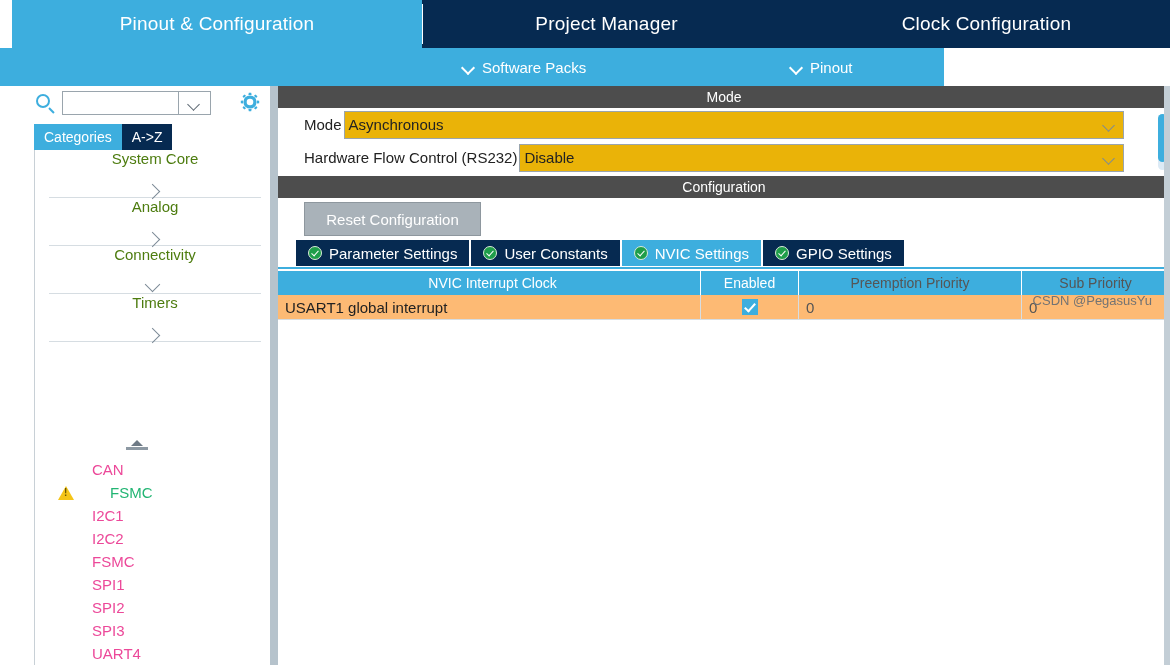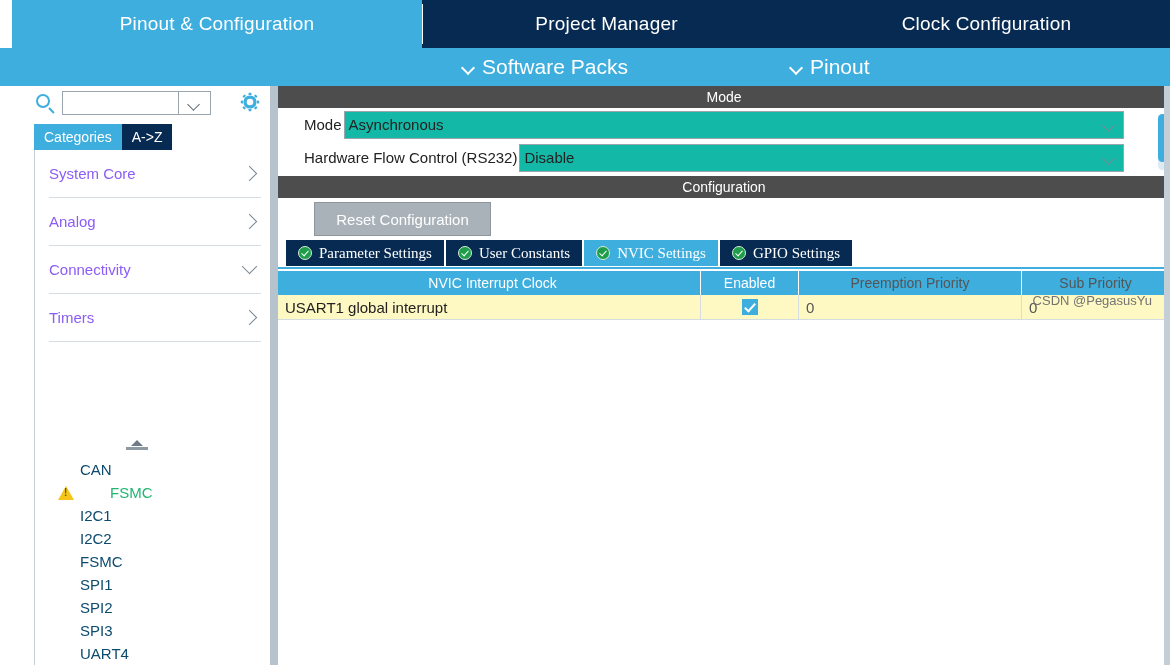--- a/index.html
+++ b/index.html
@@ -21,22 +21,22 @@
     height:48px; display:flex; align-items:center; justify-content:center;
     color:#ffffff; font-size:19px; letter-spacing:.2px;
     background:#062a51; position:relative;
   }
   .top-tab.active { background:#3daede; }
   .top-tab.sep::before {
     content:""; position:absolute; left:0; top:4px; bottom:4px; width:1px;
     background:#ffffff;
   }
   .subbar {
-    position:absolute; left:0; top:48px; width:1170px; height:38px;
-    background:#3daede; color:#fff; font-size:21px;
+    position:absolute; left:0; top:48px; width:944px; height:38px;
+    background:#3daede; color:#fff; font-size:15px;
   }
   .sub-item {
     position:absolute; top:0; height:38px; display:flex; align-items:center;
     gap:7px; color:#ffffff;
   }
   .chev {
     display:inline-block; width:13px; height:8px; position:relative;
   }
   .chev::before{
     content:""; position:absolute; left:1px; top:0;
@@ -84,21 +84,21 @@
   }
   .cat-tab.active { background:#3daede; }
 
   .catlist {
     position:absolute; left:18px; top:64px; width:235px; height:515px;
     border-left:1px solid #c8d0d6; background:#fff; overflow:hidden;
   }
   .cat-row {
     position:relative; height:48px; margin:0 8px 0 14px;
     display:flex; align-items:center; justify-content:space-between;
-    border-bottom:1px solid #d6dde2; font-size:15px; color:#8b5cf6;
+    border-bottom:1px solid #d6dde2; font-size:15px; color:#4d7c0f;flex-direction:column;
   }
   .arrow-r {
     width:11px;height:11px;border-right:1.7px solid #7c8a96;border-top:1.7px solid #7c8a96;
     transform:rotate(45deg); margin-right:6px;
   }
   .arrow-d {
     width:11px;height:11px;border-right:1.7px solid #7c8a96;border-bottom:1.7px solid #7c8a96;
     transform:rotate(45deg); margin-right:6px; position:relative; top:-3px;
   }
   .spinner {
@@ -108,21 +108,21 @@
     position:absolute; left:5px; top:2px; width:0;height:0;
     border-left:6px solid transparent;border-right:6px solid transparent;
     border-bottom:6px solid #6e7a85;
   }
   .spinner .sbar{
     position:absolute; left:0; top:9px; width:22px;height:3px;background:#8d99a3;
   }
   .periph-list { position:absolute; left:18px; top:372px; width:235px; }
   .periph {
     height:23px; display:flex; align-items:center; gap:6px;
-    font-size:15px; color:#0c4a6e; padding-left:46px;
+    font-size:15px; color:#ec4899; padding-left:58px;
   }
   .periph.warn { color:#22b573; padding-left:24px;gap:36px; }
   .warn-tri{
     width:0;height:0;border-left:8px solid transparent;border-right:8px solid transparent;
     border-bottom:14px solid #f5c518; position:relative;
   }
   .warn-tri::after{
     content:"!"; position:absolute; left:-2px; top:2px; font-size:10px; color:#6b5700;
     font-weight:bold; line-height:1;
   }
@@ -145,43 +145,43 @@
     font-size:15px; color:#333; border-bottom:1px solid #e3e8ec;
   }
   .band {
     height:22px; background:#4d4d4d; color:#ffffff; font-size:14px;
     display:flex; align-items:center; justify-content:center;
   }
   .mode-area { position:relative; height:68px; background:#fff; overflow:hidden; }
   .frow { position:relative; height:33px; display:flex; align-items:center; padding-left:26px; }
   .flabel { font-size:15px; color:#222; white-space:nowrap; }
   .fselect {
-    position:relative; height:28px; border:1px solid #9aa5ad; background:#14b8a6;
+    position:relative; height:28px; border:1px solid #9aa5ad; background:#eab308;
     margin-left:2px; display:flex; align-items:center;
     font-size:15px; color:#222; padding-left:4px; flex:1; margin-right:46px;
   }
   .fselect .caret{
     position:absolute; right:10px; top:9px; width:9px;height:9px;
     border-right:1.6px solid #7c8a96;border-bottom:1.6px solid #7c8a96;transform:rotate(45deg);
   }
   .mode-scroll{
     position:absolute; right:3px; top:6px; width:9px; height:56px;
     background:#dceaf5; border-radius:5px;
   }
   .mode-scroll .thumb{
     position:absolute; left:0; top:0; width:9px; height:48px; background:#3daede; border-radius:5px;
   }
 
   .conf-area { position:relative; background:#fff; }
-  .reset-wrap { height:42px; display:flex; align-items:center; padding-left:36px; }
+  .reset-wrap { height:42px; display:flex; align-items:center; padding-left:26px; }
   .reset-btn {
     width:177px; height:34px; background:#a9b2b9; border:1px solid #8e979e;
     color:#ffffff; font-size:15px; display:flex; align-items:center; justify-content:center;
   }
-  .tabstrip { position:relative; height:26px; display:flex; padding-left:8px;font-family:Liberation Serif, serif; }
+  .tabstrip { position:relative; height:26px; display:flex; padding-left:18px; }
   .ctab {
     height:26px; display:flex; align-items:center; gap:7px; padding:0 12px;
     background:#062a51; color:#ffffff; font-size:15px; margin-right:2px;
   }
   .ctab.active { background:#3daede; }
   .tico{
     width:14px;height:14px;border-radius:50%;background:#1e9e4a;
     display:inline-flex;align-items:center;justify-content:center;flex:0 0 auto;
     border:1.5px solid #d9ead9;
   }
@@ -192,21 +192,21 @@
   .tabstrip::after{
     content:""; position:absolute; left:0; right:0; bottom:-3px; height:2px; background:#3daede;
   }
 
   .nvic { position:relative; margin-top:5px; }
   .nvic-head { display:flex; height:24px; background:#3daede; }
   .nvic-head div {
     color:#ffffff; font-size:14px; display:flex; align-items:center; justify-content:center;
     border-right:1px solid #ffffff;
   }
-  .nvic-row { display:flex; height:25px; background:#fef9c3; border-bottom:1px solid #d6dde2; }
+  .nvic-row { display:flex; height:25px; background:#fdba74; border-bottom:1px solid #d6dde2; }
   .nvic-row div {
     font-size:15px; color:#222; display:flex; align-items:center;
     border-right:1px solid #d6dde2;
   }
   .c0 { width:423px; padding-left:7px; }
   .c1 { width:98px; justify-content:center !important; }
   .c2 { width:223px; padding-left:7px; color:#555 !important; }
   .c3 { width:147px; padding-left:7px; color:#555 !important; }
   .chk {
     width:16px;height:16px;background:#3daede;display:inline-flex;

